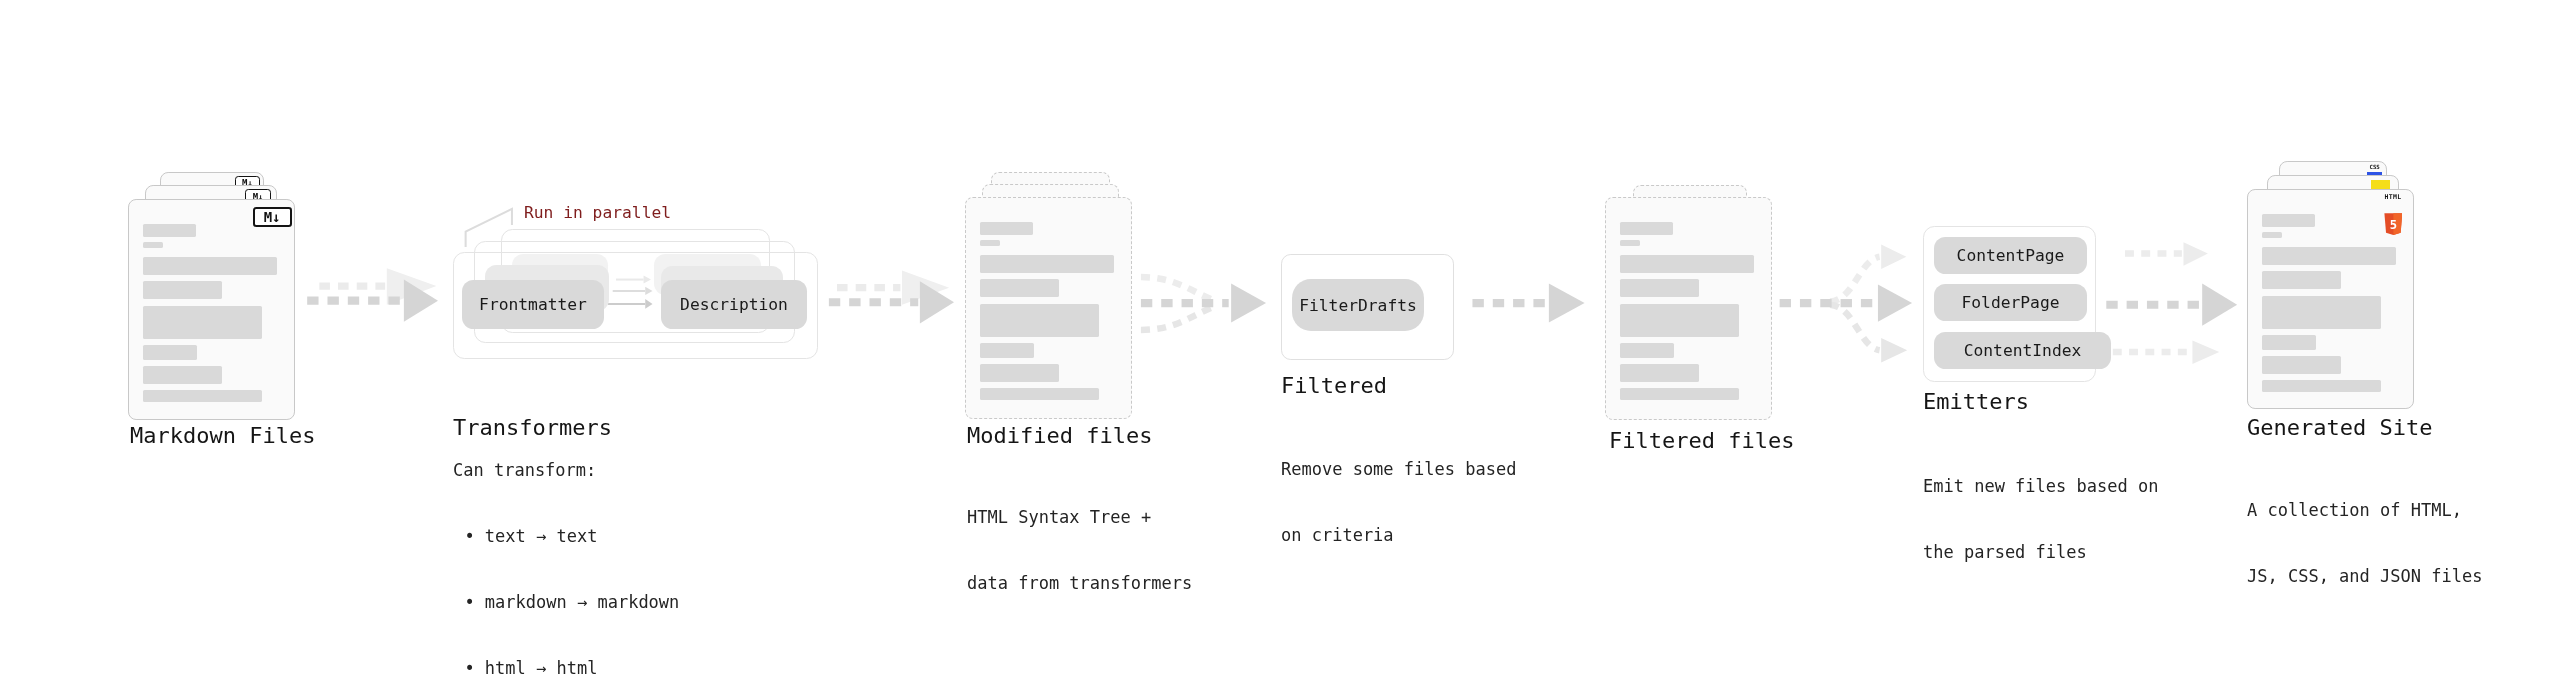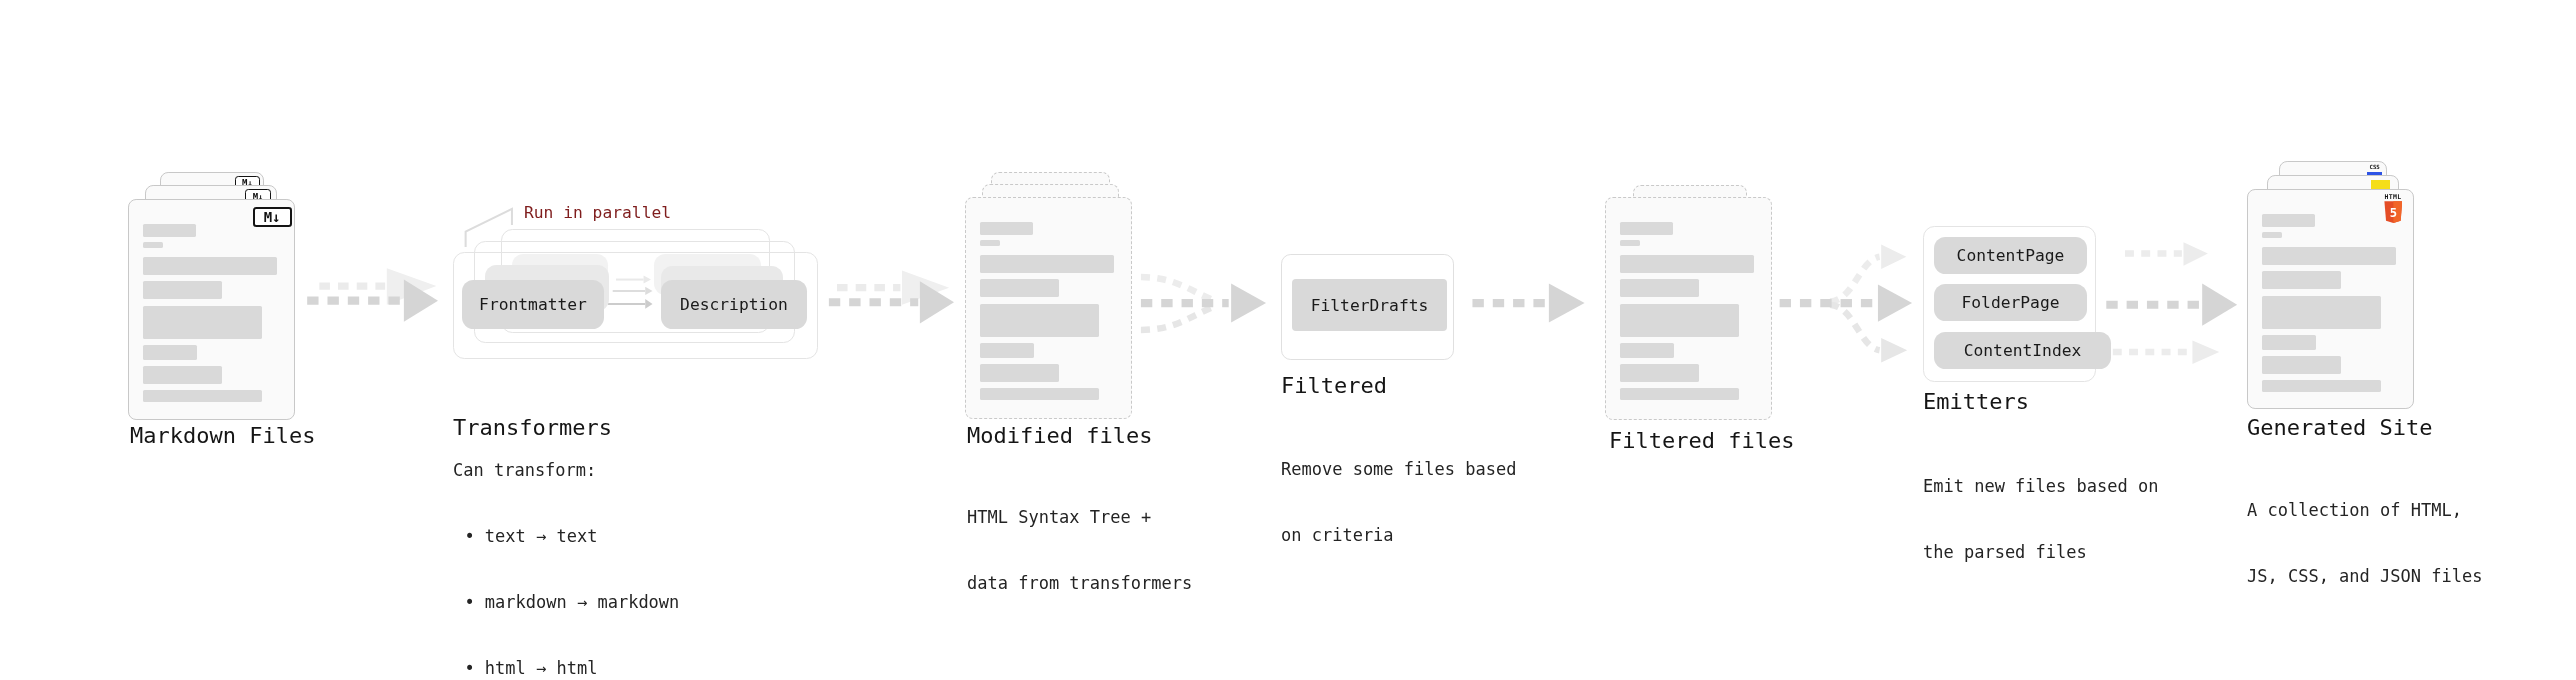--- a/index.html
+++ b/index.html
@@ -25,21 +25,21 @@
   .ghost1{background:#e9e9e9;}
   .ghost2{background:#f2f2f2;}
   .title{position:absolute;font-size:22px;color:#151515;white-space:pre;}
   .desc{position:absolute;font-size:17px;line-height:22px;color:#242424;white-space:pre;}
   .note{position:absolute;font-size:16.3px;color:#7f1d1d;white-space:pre;}
   .bullets{padding-left:11.4px;}
   .cssbadge{position:absolute;display:flex;flex-direction:column;align-items:center;}
   .csstext{font-size:5.7px;font-weight:bold;color:#141414;line-height:5.7px;}
   .cssbar{width:14.6px;height:3.3px;background:#2d53e5;margin-top:0.8px;}
   .jsbadge{position:absolute;background:#f5de19;}
-  .html5logo{position:absolute;display:flex;flex-direction:column;align-items:center;}
+  .html5logo{position:absolute;display:flex;flex-direction:column;align-items:center;gap:12px;}
   .html5top{font-size:6.5px;font-weight:bold;color:#141414;line-height:7.3px;letter-spacing:0.4px;}
 </style>
 </head>
 <body>
 
 <div class="canvas">
 
   <svg class="flow" width="2576" height="681" viewBox="0 0 3170 838">
 
     <g>
@@ -158,21 +158,21 @@
     </div>
     <div class="title" style="left:967px;top:423px;">Modified files</div>
     <div class="desc" style="left:967px;top:462px;">
       <div>HTML Syntax Tree +</div>
       <div>data from transformers</div>
     </div>
   </div>
 
   <div>
     <div class="container" style="left:1281px;top:254px;width:173px;height:106px;border-radius:9.8px;border-color:#e0e0e0;"></div>
-    <div class="tbox" style="left:1292px;top:279px;width:155px;height:52px;border-radius:4px;">FilterDrafts</div>
+    <div class="tbox" style="left:1292px;top:279px;width:132px;height:52px;border-radius:19px;">FilterDrafts</div>
     <div class="title" style="left:1281px;top:373px;">Filtered</div>
     <div class="desc" style="left:1281px;top:414px;">
       <div>Remove some files based</div>
       <div>on criteria</div>
     </div>
   </div>
 
   <div>
     <div class="page dashedpg" style="left:1633px;top:185px;width:114px;height:203px;"></div>
     <div class="page dashedpg" style="left:1605px;top:197px;width:167px;height:223px;">

